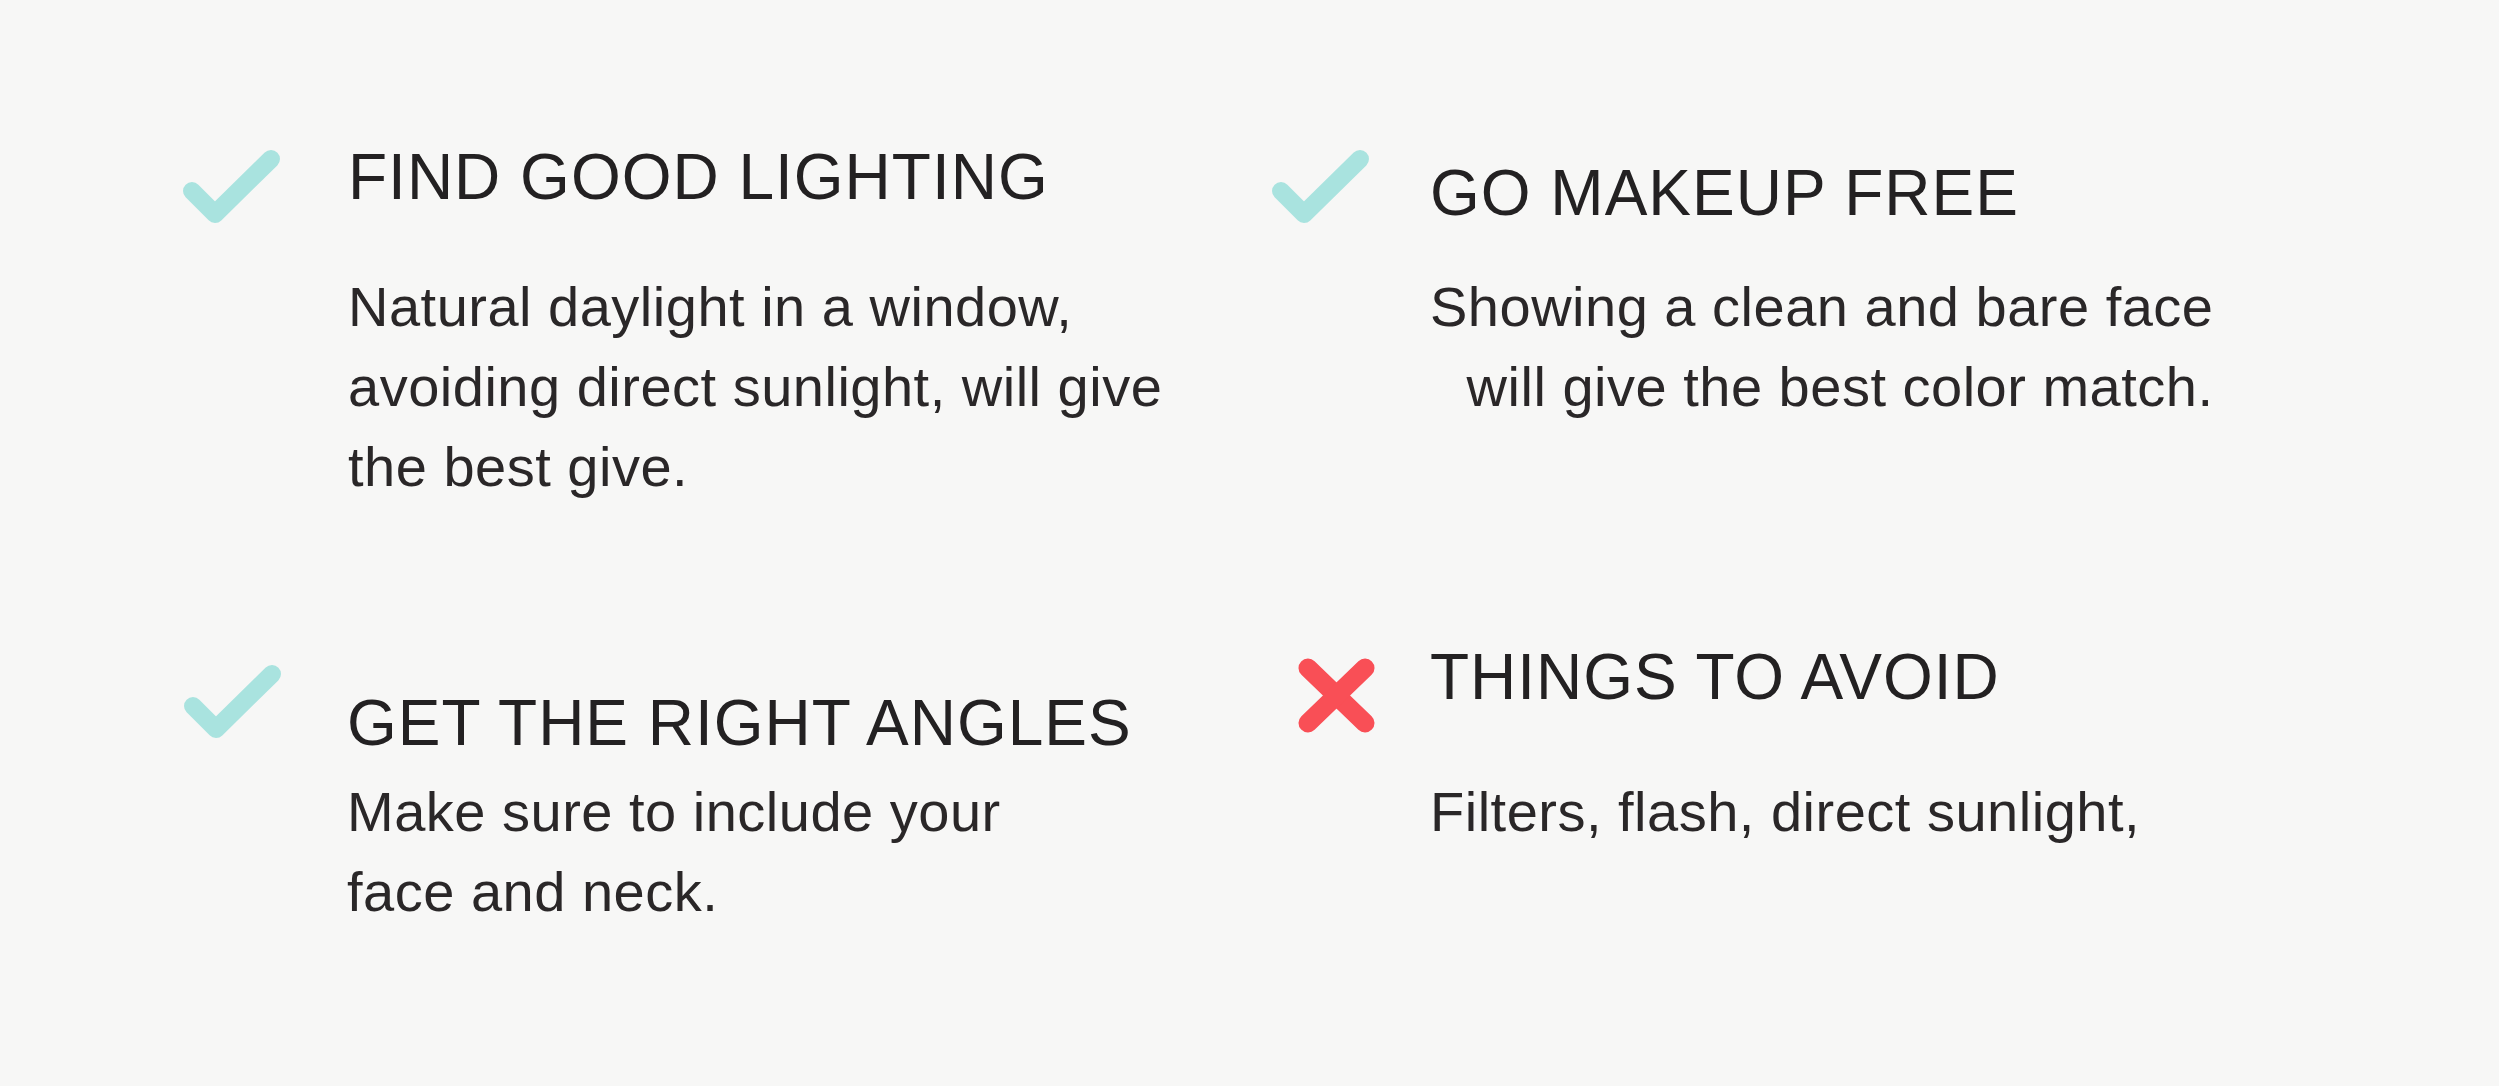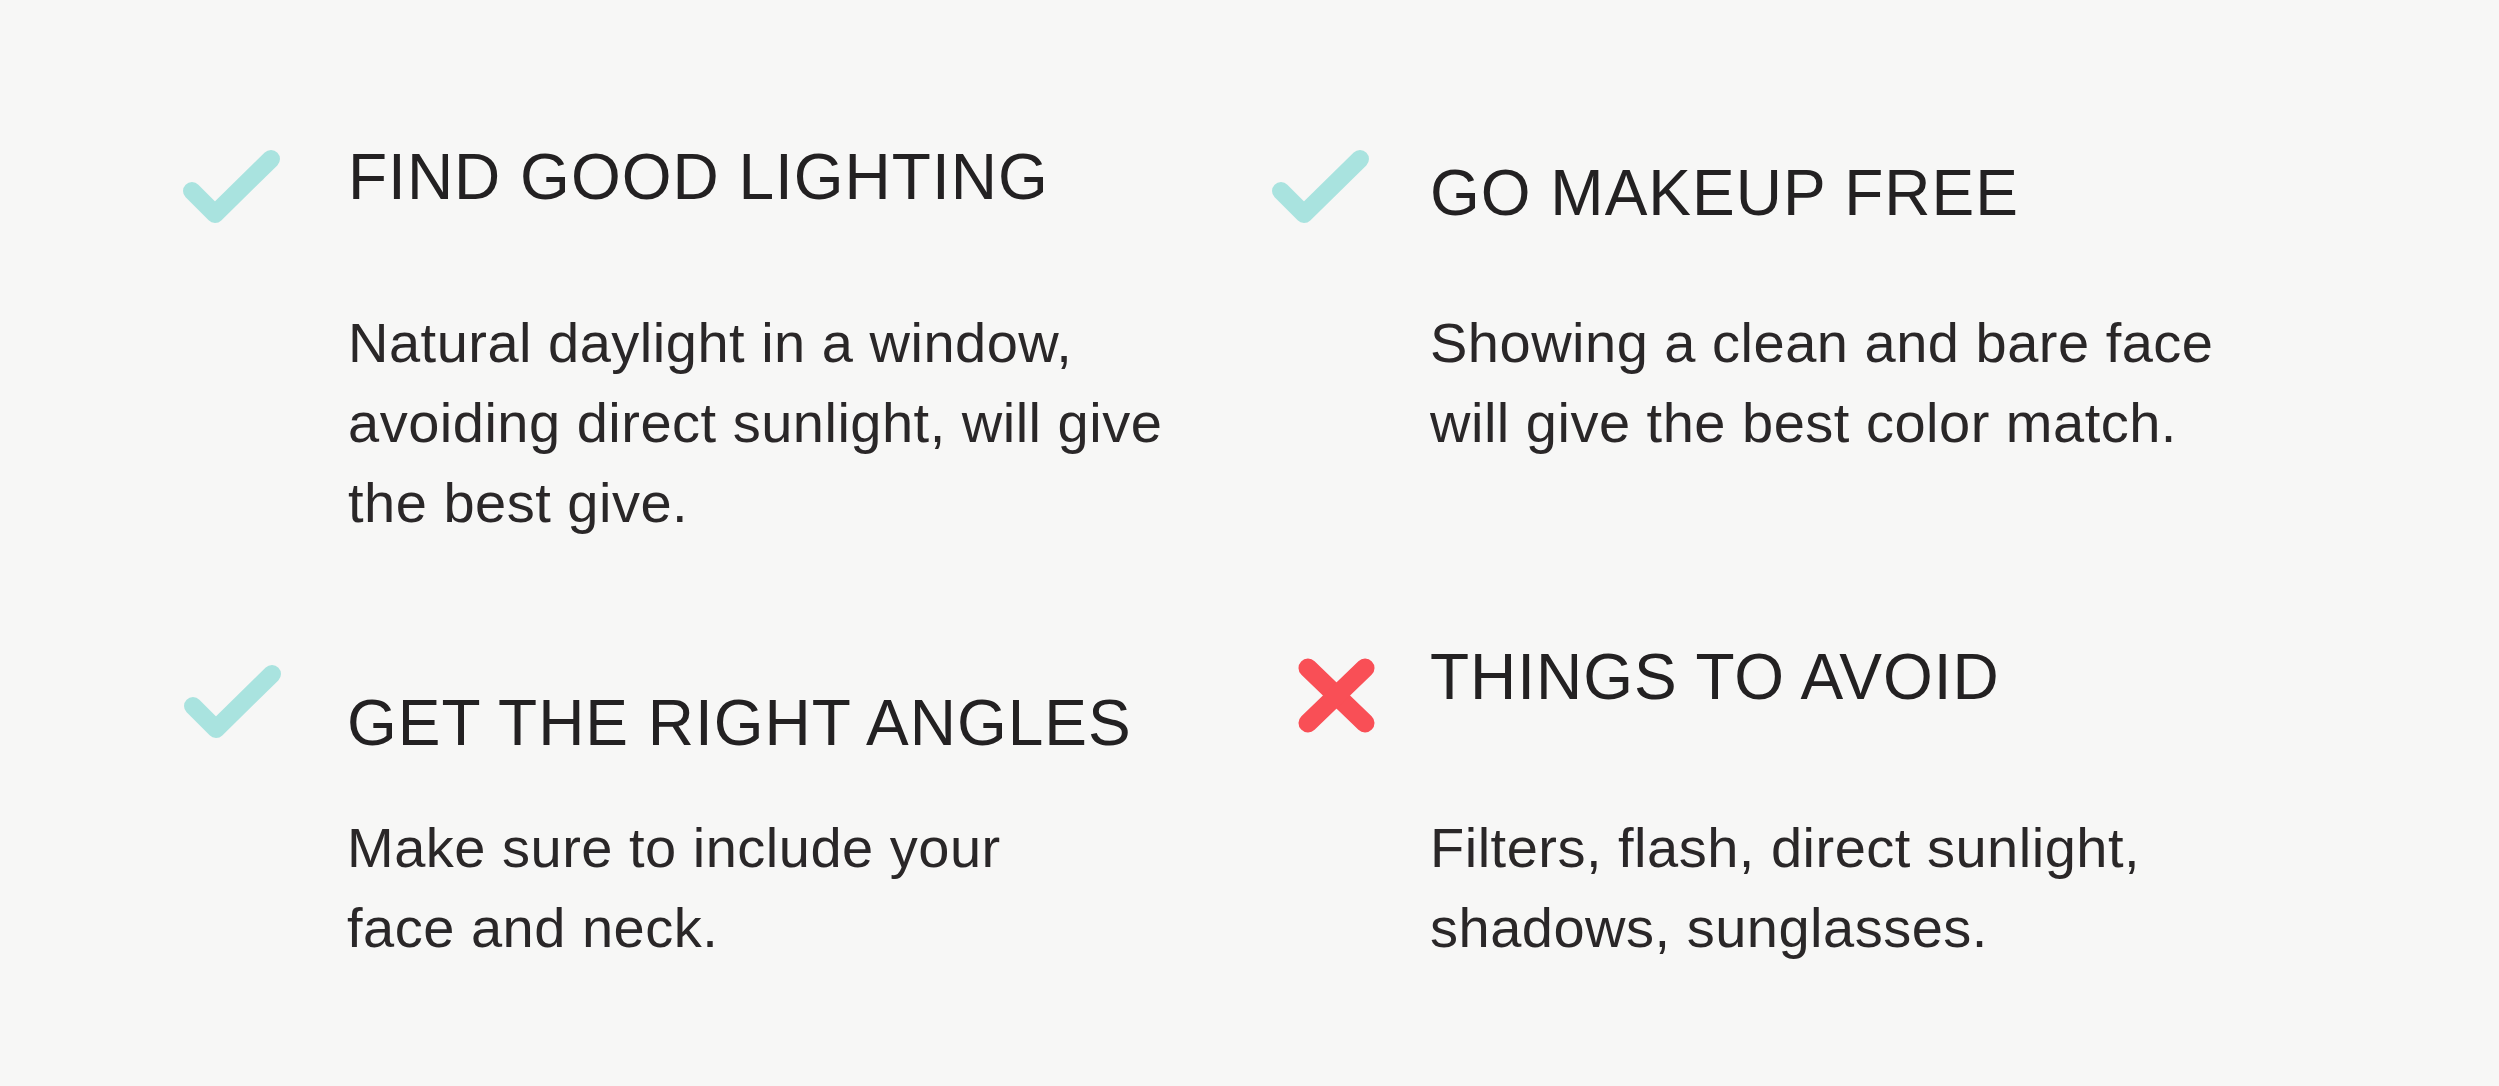--- a/index.html
+++ b/index.html
@@ -26,30 +26,29 @@
     color: #232122;
   }
   .bodytext {
     position: absolute;
     font-size: 56px;
     line-height: 80px;
     font-weight: 300;
     letter-spacing: 0.5px;
     white-space: nowrap;
     color: #2a2728;
-    margin-top: 36px;
   }
   
   #icon-1    { left: 183px;  top: 150px; }
   #heading-1 { left: 348px;  top: 142px; }
   #body-1    { left: 348px;  top: 267px; }
   
   #icon-2    { left: 1272px; top: 150px; }
   #heading-2 { left: 1430px; top: 142px; margin-top: 16px; }
-  #body-2    { left: 1430px; top: 267px; }
+  #body-2    { left: 1430px; top: 267px; text-align: right; }
   
   #icon-3    { left: 184px;  top: 665px; }
   #heading-3 { left: 347px;  top: 642px; margin-top: 46px; }
   #body-3    { left: 347px;  top: 772px; }
   
   #icon-4    { left: 1298px; top: 658px; }
   #heading-4 { left: 1430px; top: 642px; }
   #body-4    { left: 1430px; top: 772px; }
 </style>
 </head>
@@ -92,17 +91,16 @@
   </div>
 
   <div>
     <svg id="icon-4" class="icon" width="77" height="75" viewBox="0 0 77 75">
       <path d="M10 10 L67 65" fill="none" stroke="#f94f56" stroke-width="19" stroke-linecap="round"></path>
       <path d="M67 10 L10 65" fill="none" stroke="#f94f56" stroke-width="19" stroke-linecap="round"></path>
     </svg>
     <div id="heading-4" class="heading">THINGS TO AVOID</div>
     <div id="body-4" class="bodytext">
       <div>Filters, flash, direct sunlight,</div>
-      <div>shadows, sunglasses.</div>
     </div>
   </div>
 
 </div>
 
 </body></html>

